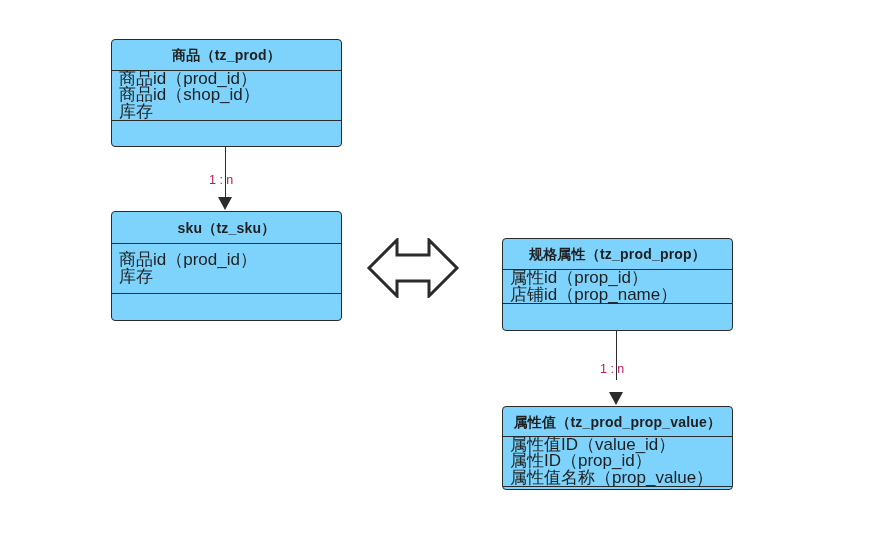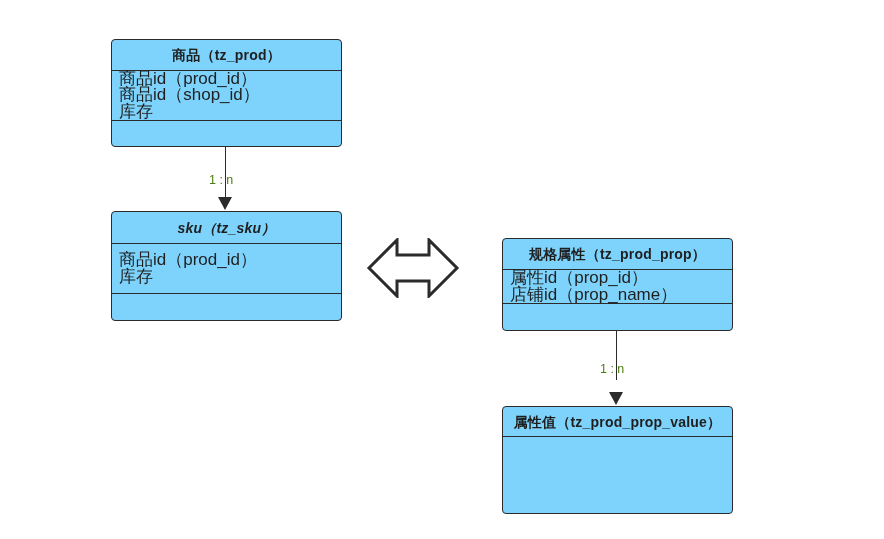--- a/index.html
+++ b/index.html
@@ -77,21 +77,21 @@
     height: 0;
     border-left: 7px solid transparent;
     border-right: 7px solid transparent;
     border-top: 13px solid #2b2b2b;
   }
   .conn-label {
     position: absolute;
     font-size: 12.5px;
     line-height: 1;
     white-space: nowrap;
-    color: #4d7c0f;
+    color: #be185d;
   }
 
   .double-arrow {
     position: absolute;
   }
 </style>
 </head>
 <body>
 
 <div class="canvas">
@@ -106,21 +106,21 @@
     <div class="entity-footer"></div>
   </div>
 
   <div class="connector" style="left:0; top:0; width:884px; height:539px;">
     <div class="conn-line" style="left:225px; top:147px; height:51px;"></div>
     <div class="conn-head" style="left:218px; top:197px;"></div>
     <div class="conn-label" style="left:209px; top:174px;">1 : n</div>
   </div>
 
   <div class="entity" style="left:111px; top:211px; width:231px; height:110px;">
-    <div class="entity-title" style="height:32px;font-style:italic;">sku（tz_sku）</div>
+    <div class="entity-title" style="height:32px;">sku（tz_sku）</div>
     <div class="entity-fields" style="height:50px;">
       <div class="entity-field">商品id（prod_id）</div>
       <div class="entity-field">库存</div>
     </div>
     <div class="entity-footer"></div>
   </div>
 
   <div class="double-arrow" style="left:366px; top:238px; width:94px; height:60px;">
     <svg width="94" height="60" viewBox="0 0 94 60">
       <polygon points="3,30 31,2 31,17 63,17 63,2 91,30 63,58 63,43 31,43 31,58" fill="#ffffff" stroke="#2b2b2b" stroke-width="3" stroke-linejoin="miter"></polygon>
@@ -135,18 +135,23 @@
     </div>
     <div class="entity-footer"></div>
   </div>
 
   <div class="connector" style="left:0; top:0; width:884px; height:539px;">
     <div class="conn-line" style="left:616px; top:331px; height:49px;"></div>
     <div class="conn-head" style="left:609px; top:392px;"></div>
     <div class="conn-label" style="left:600px; top:363px;">1 : n</div>
   </div>
 
-  <div class="entity" style="left:502px; top:406px; width:231px; height:108px;">
+  <div class="entity" style="left:502px; top:406px; width:231px; height:84px;">
     <div class="entity-title" style="height:30px;">属性值（tz_prod_prop_value）</div>
+    <div class="entity-fields" style="height:50px;">
+      <div class="entity-field">属性值ID（value_id）</div>
+      <div class="entity-field">属性ID（prop_id）</div>
+      <div class="entity-field">属性值名称（prop_value）</div>
+    </div>
     <div class="entity-footer"></div>
   </div>
 
 </div>
 
 </body></html>

